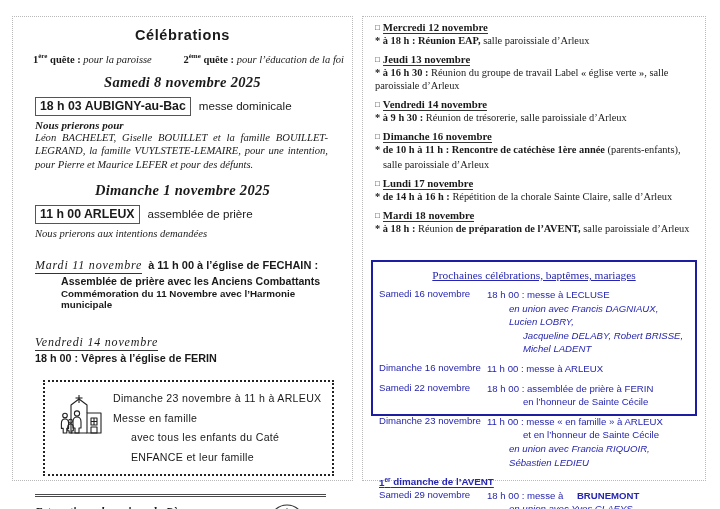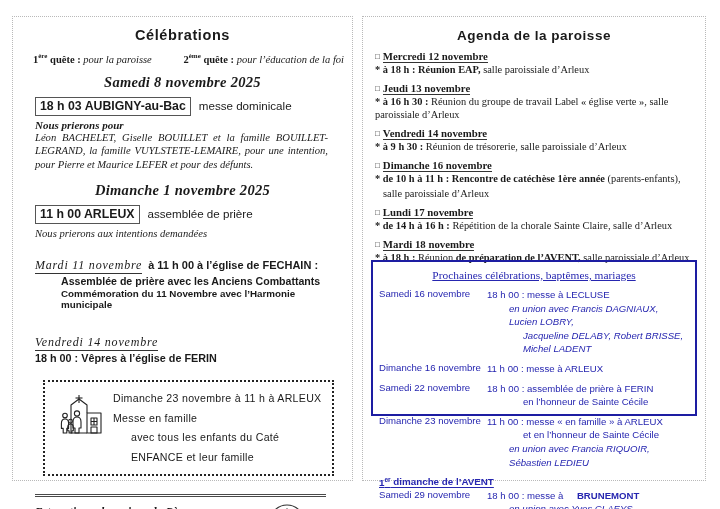--- a/index.html
+++ b/index.html
@@ -303,21 +303,20 @@
             <path d="M19 29 L19 47 L22 52 L25 47 L25 29"></path>
             <path d="M19 35 L25 35"></path>
           </g>
         </svg>
       </div>
     </div>
   </div>
 
   <div class="panel" id="right-panel">
 
-    <div class="title-agenda">Agenda de la paroisse</div>
 
     <div class="ag-item">
       <div class="ag-date">
         <span class="sq">□</span><span class="dtxt">Mercredi 12 novembre</span>
       </div>
       <div class="ag-line">
         <span class="hl">* à  18 h : </span><span class="hr">Réunion EAP,</span><span>  salle paroissiale d’Arleux</span>
       </div>
     </div>
 

